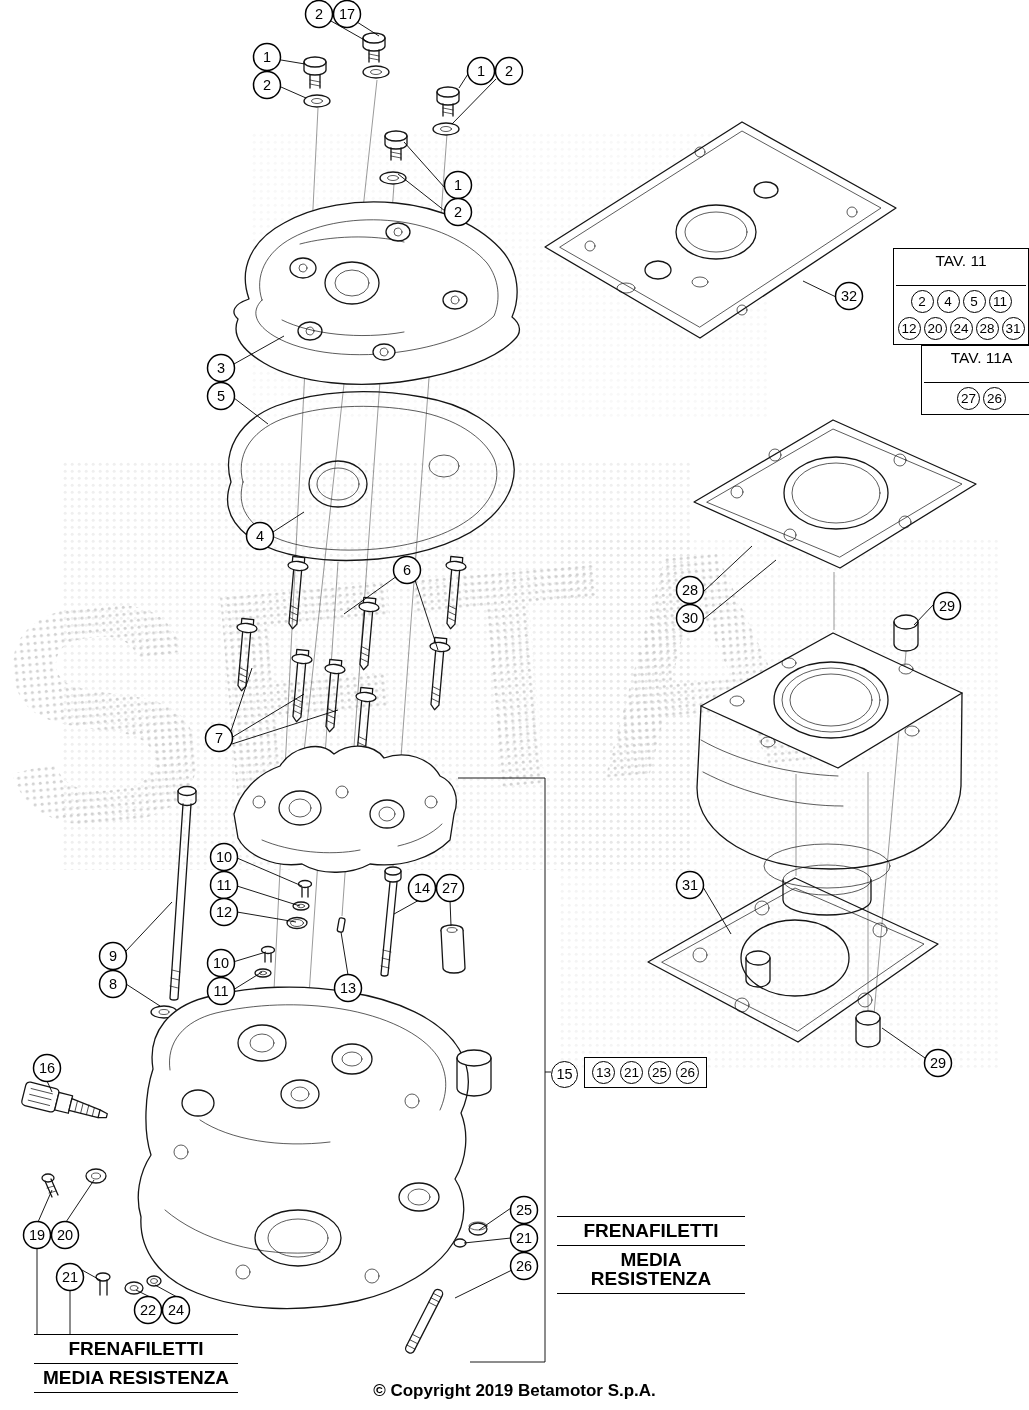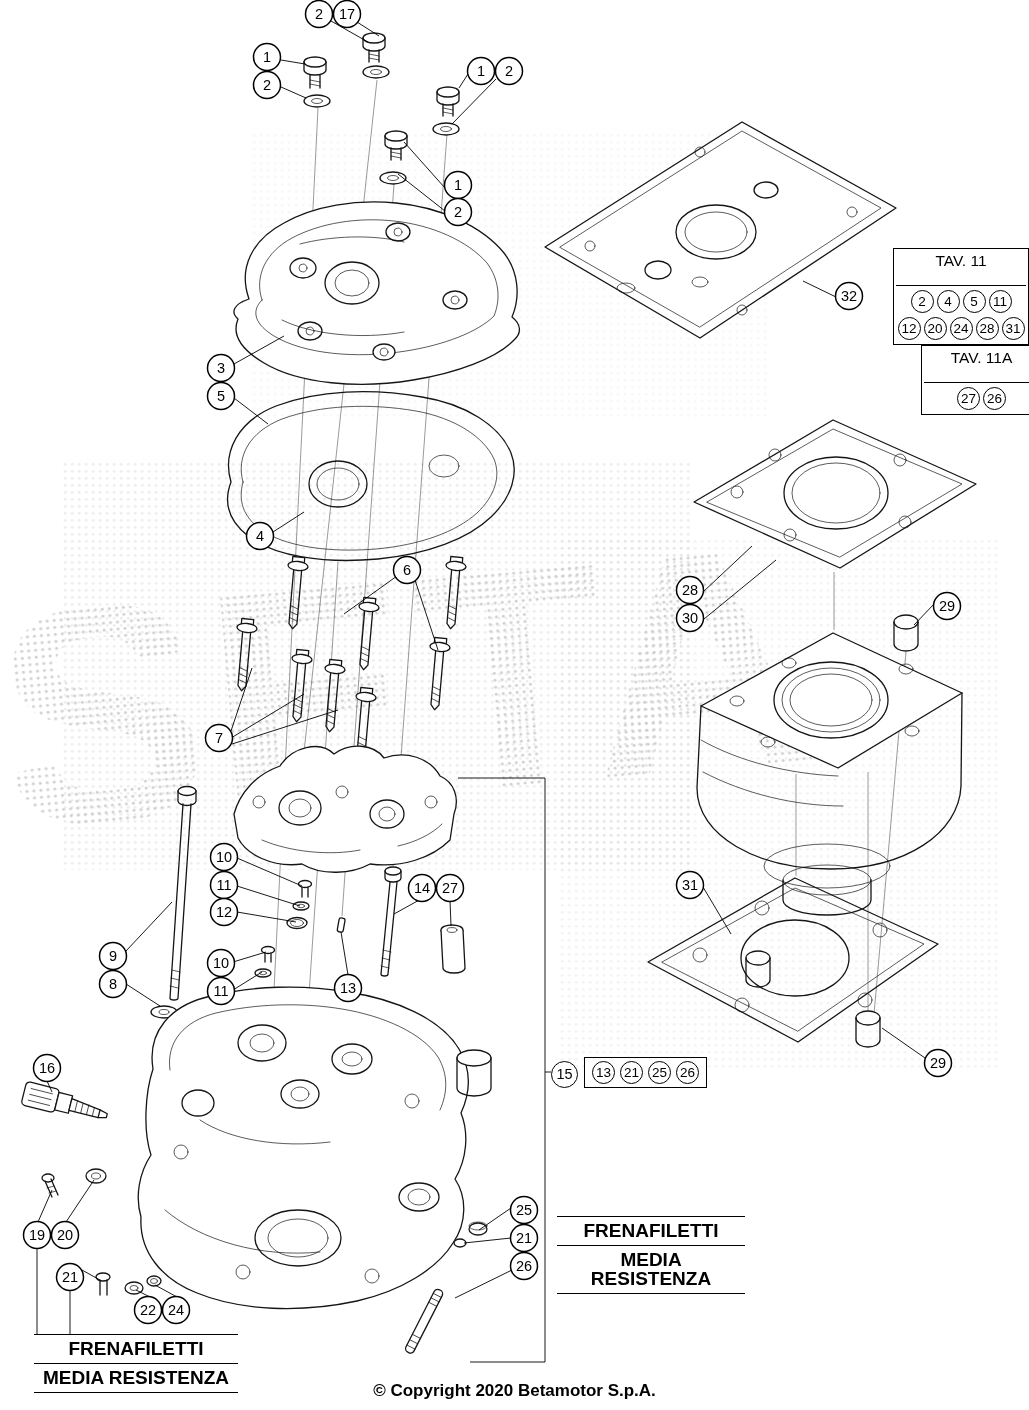--- a/index.html
+++ b/index.html
@@ -629,15 +629,15 @@
 
 <div class="note note-right">
   <div class="nline">FRENAFILETTI</div>
   <div class="nline">MEDIA RESISTENZA</div>
 </div>
 <div class="note note-bl">
   <div class="nline">FRENAFILETTI</div>
   <div class="nline">MEDIA RESISTENZA</div>
 </div>
 
-<div class="copyright">© Copyright 2020 Betamotor S.p.A.</div>
+<div class="copyright">© Copyright 2019 Betamotor S.p.A.</div>
 
 </div>
 
 </body></html>

